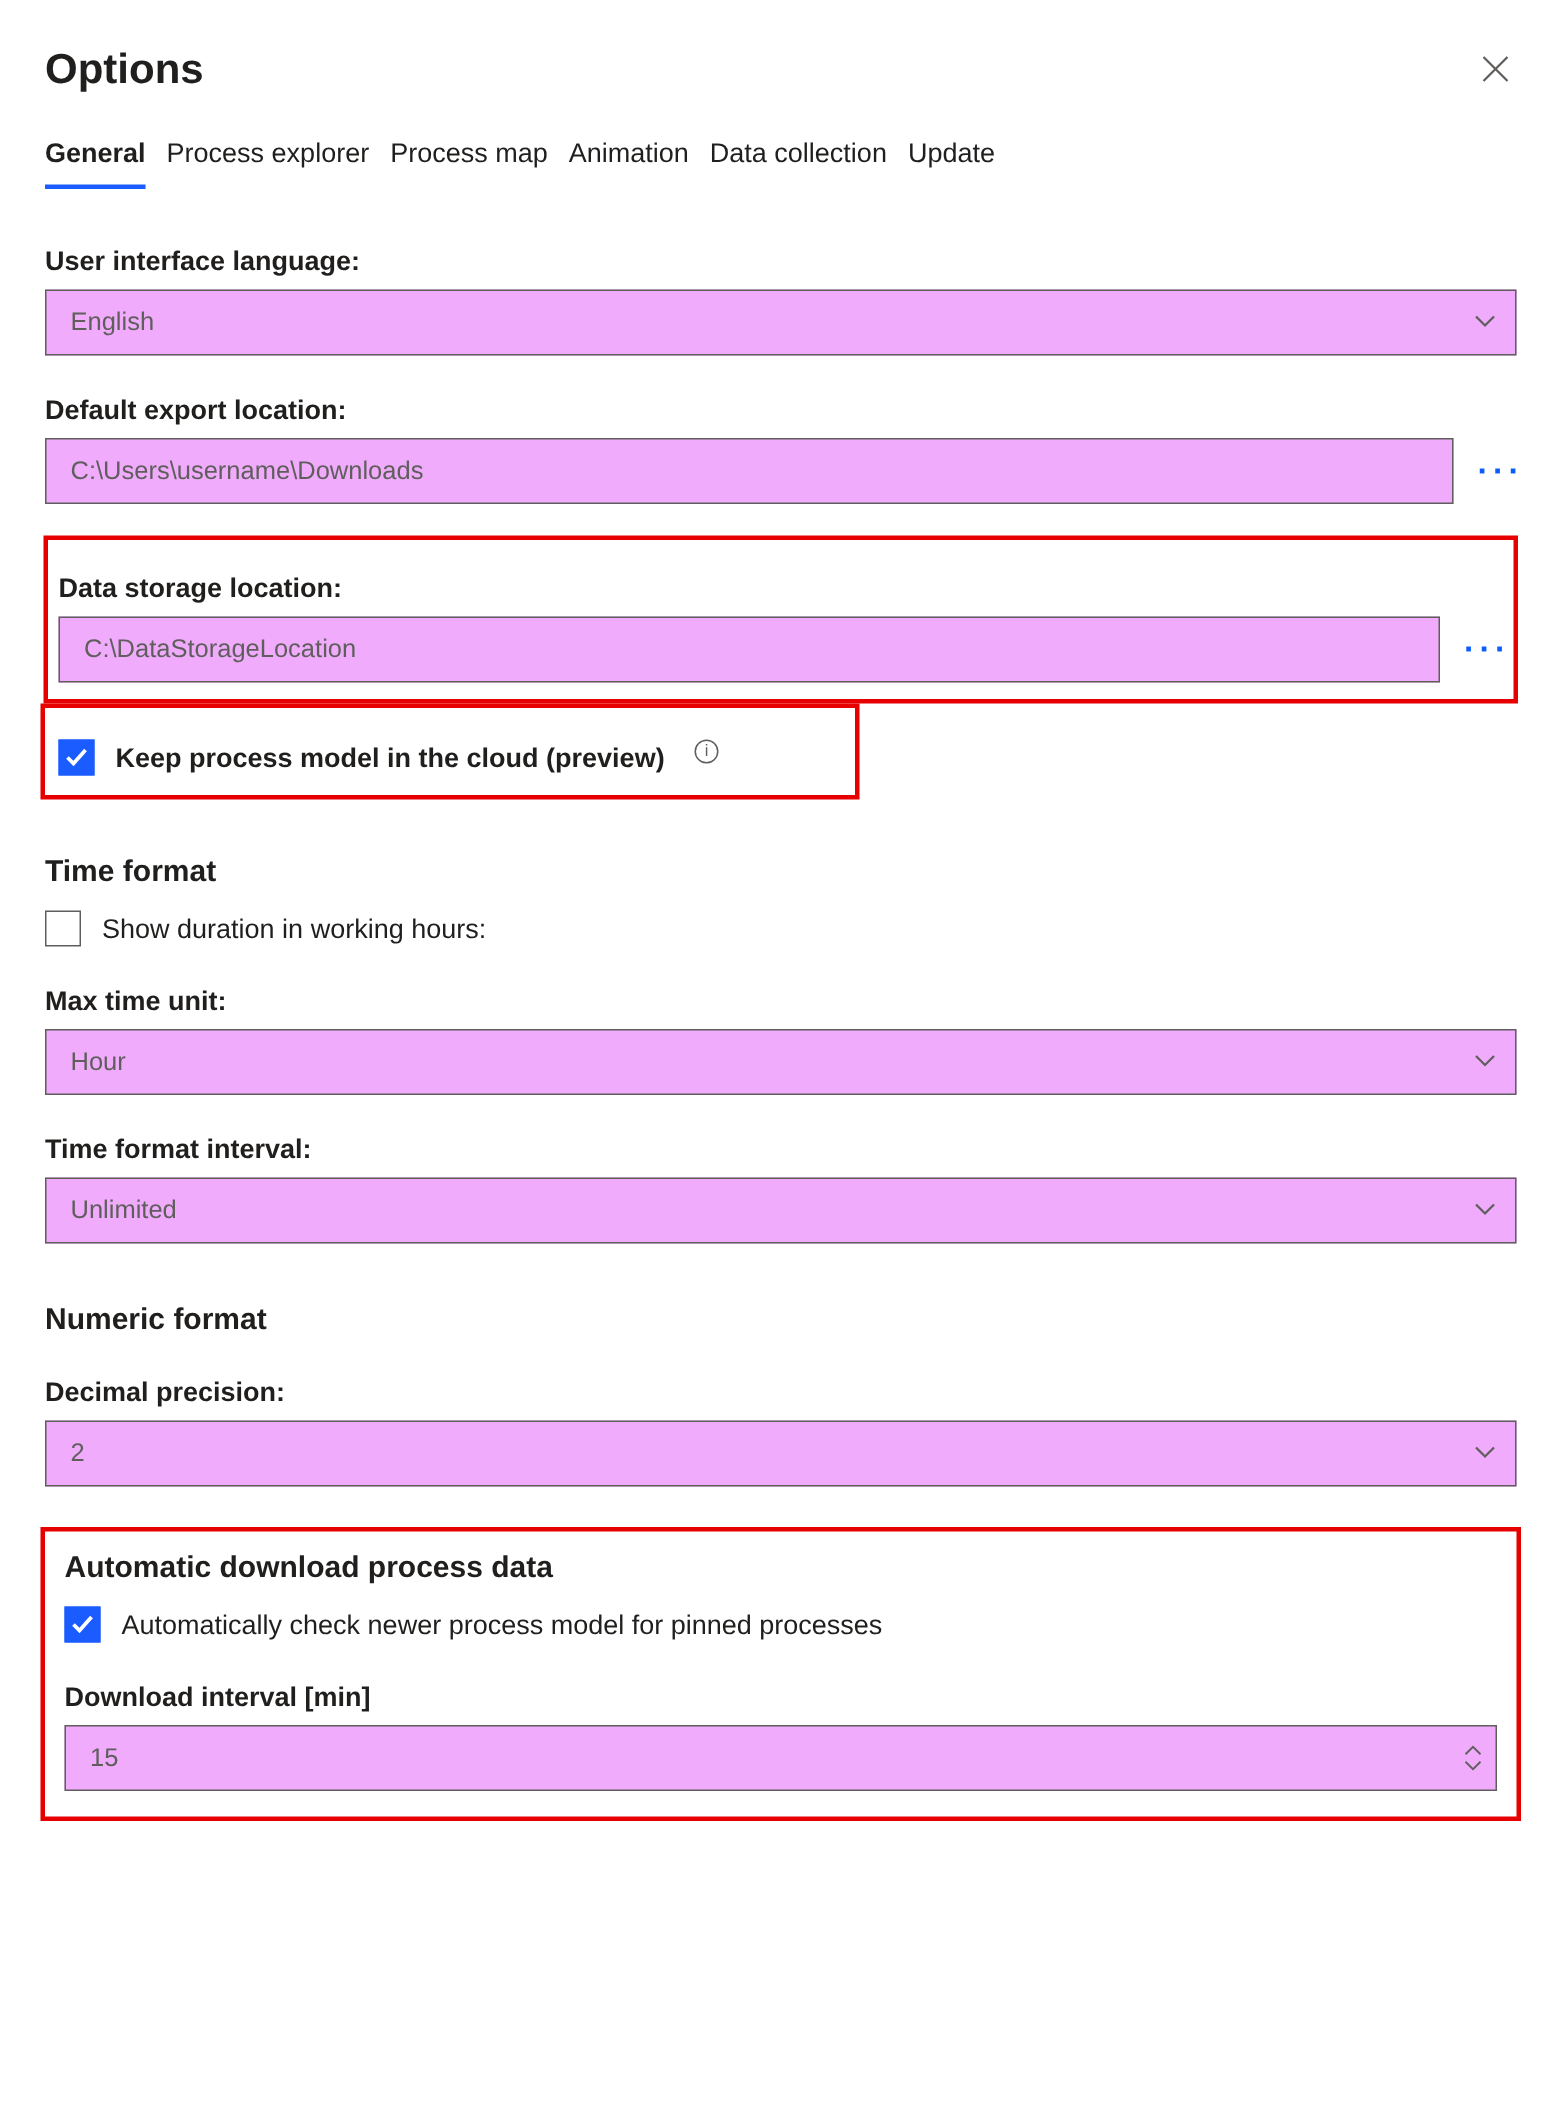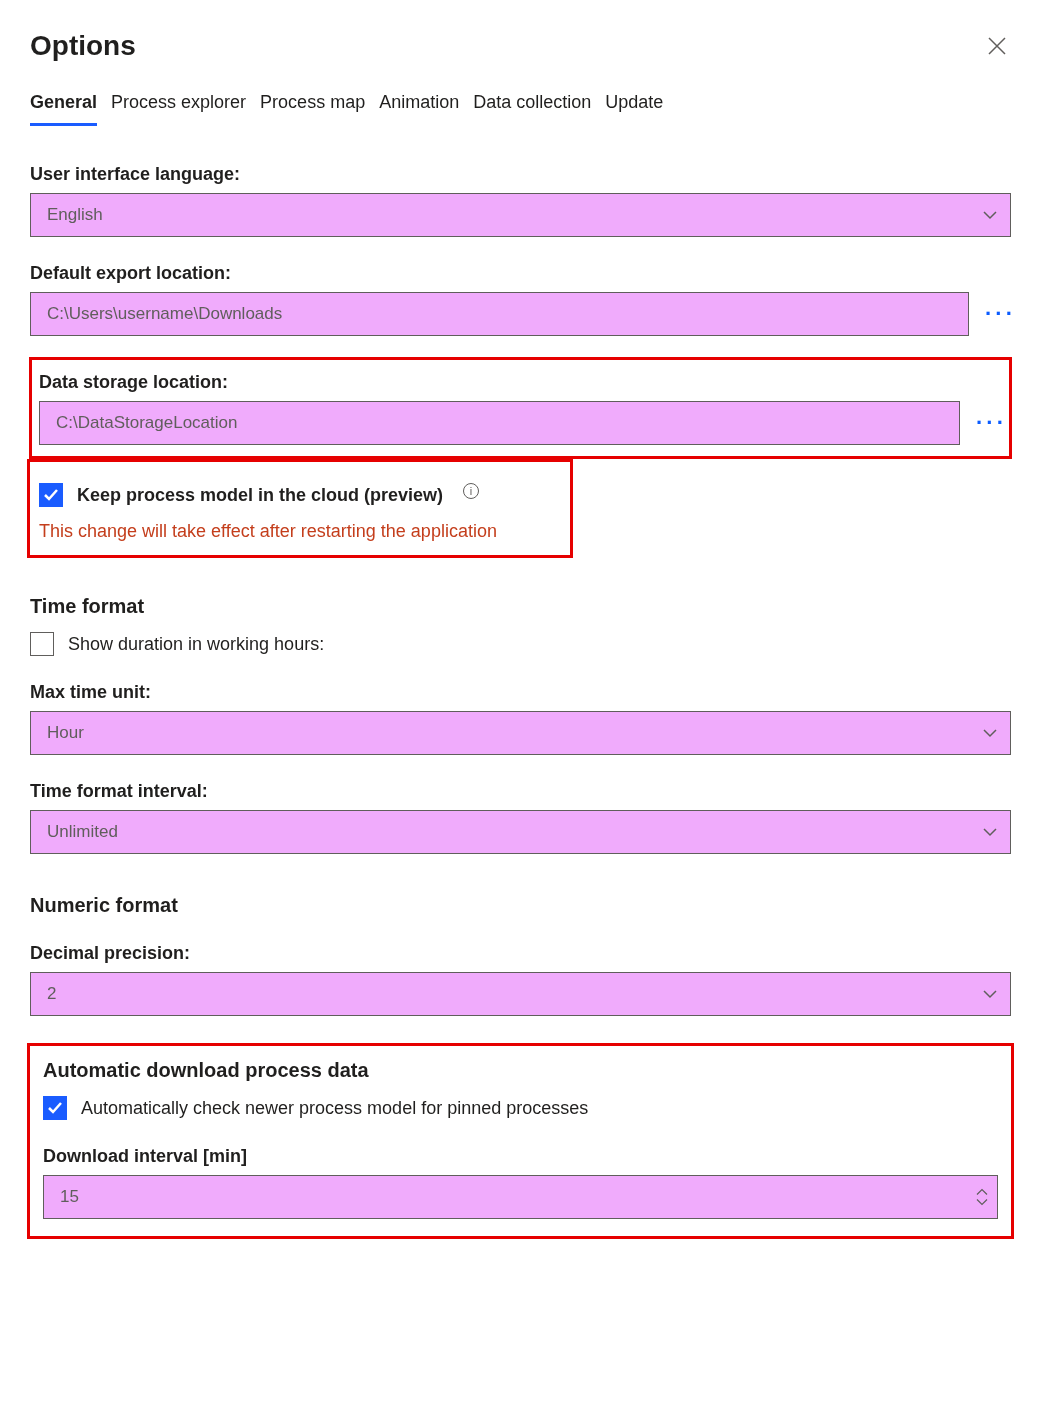--- a/index.html
+++ b/index.html
@@ -196,40 +196,39 @@
 
 <div class="field-label">Default export location:</div>
 <div class="row-with-more">
   <div class="text-input">C:\Users\username\Downloads</div>
   <div class="more-btn">
     <span>···</span>
   </div>
 </div>
 
 <div class="highlight-red top hl1">
-  <div class="field-label" style="margin-top:7px">Data storage location:</div>
+  <div class="field-label" style="margin-top:17px">Data storage location:</div>
   <div class="row-with-more">
     <div class="text-input">C:\DataStorageLocation</div>
     <div class="more-btn">
       <span>···</span>
     </div>
   </div>
 </div>
 
 <div class="highlight-red hl2">
   <div class="checkbox-row">
     <div class="cbox checked">
       <svg viewBox="0 0 16 16">
           <path d="M2 8 L6 12 L14 3" stroke="#fff" stroke-width="2.5" fill="none"></path>
         </svg>
     </div>
     <span class="check-label bold">Keep process model in the cloud (preview)</span>
     <span class="info-icon">i</span>
   </div>
-  <div class="warn-text">This change will take effect after restarting the application</div>
 </div>
 
 <div class="section-title">Time format</div>
 <div class="checkbox-row">
   <div class="cbox"></div>
   <span class="check-label">Show duration in working hours:</span>
 </div>
 
 <div class="field-label">Max time unit:</div>
 <div class="select-wrap">

